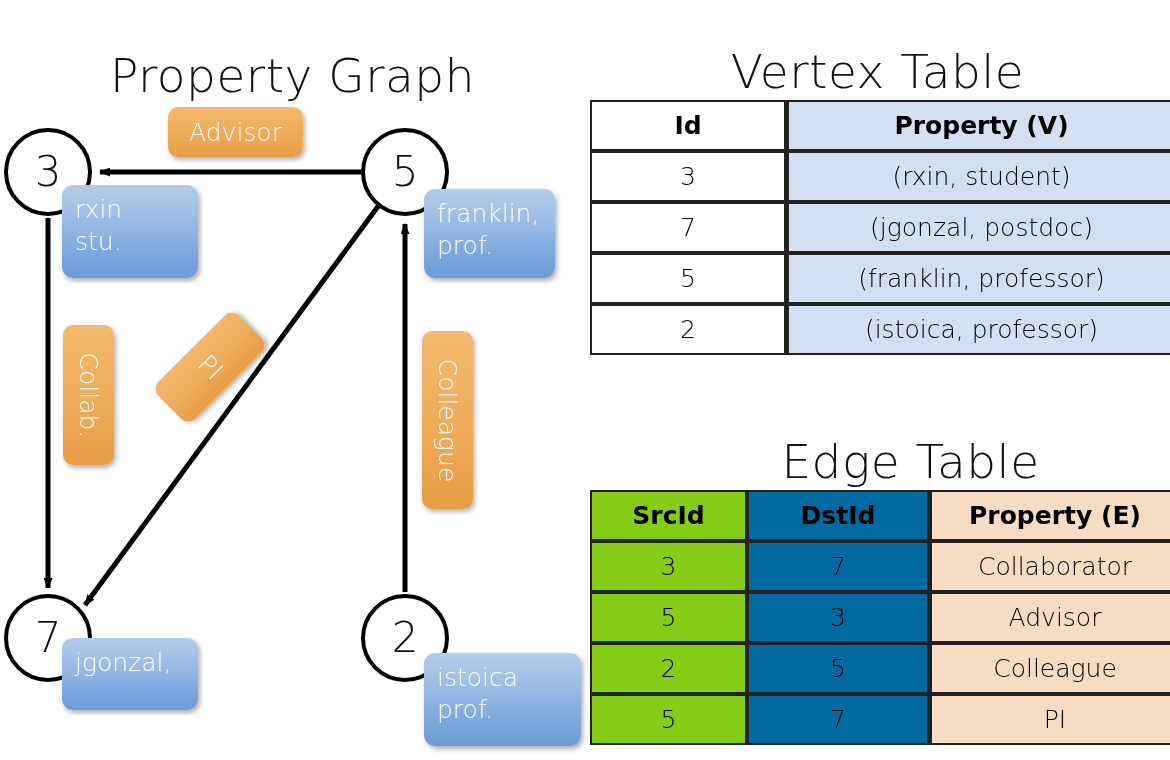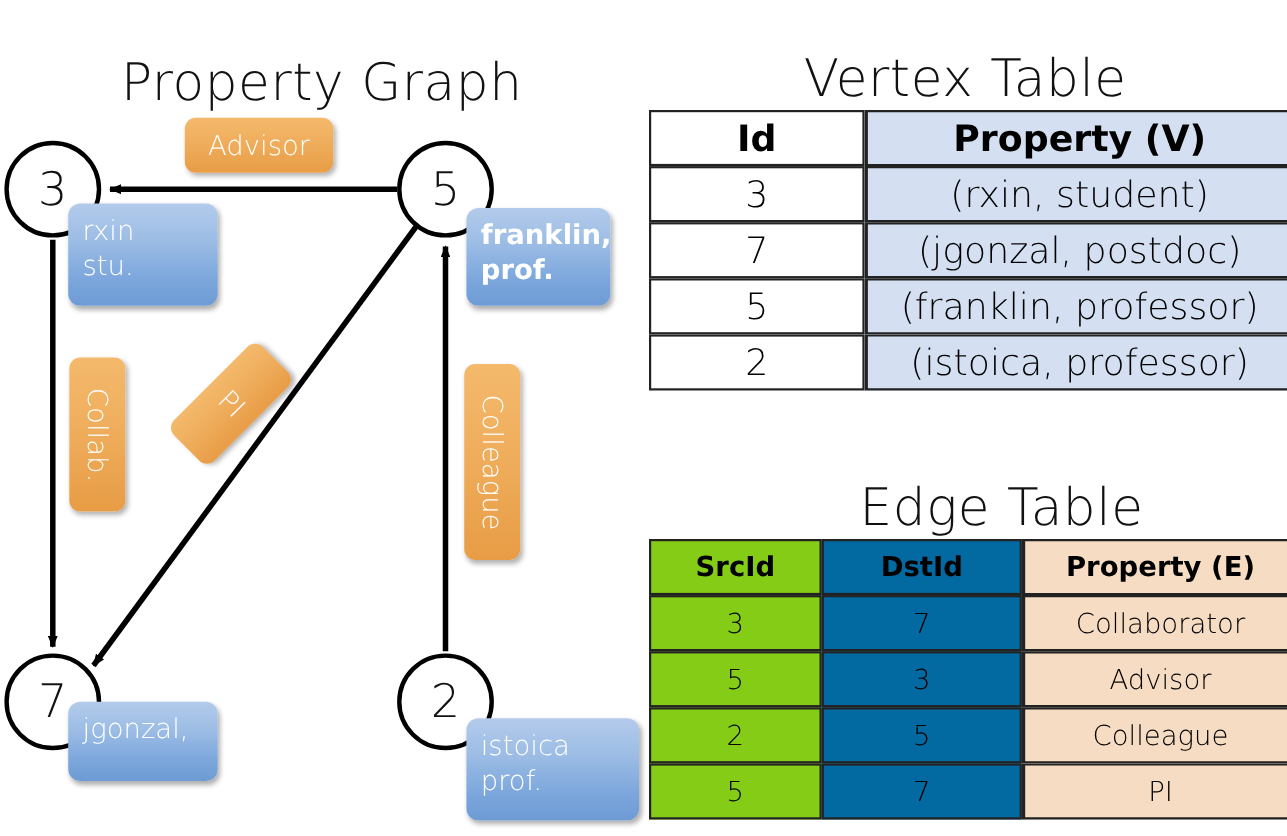--- a/index.html
+++ b/index.html
@@ -124,21 +124,21 @@
   }
   table.grid th {
     font-weight: bold;
   }
 
   #vertex-table {
     left: 590px;
     top: 100px;
     width: 577px;
   }
-  #vertex-table th, #vertex-table td { height: 47px; font-size: 33px; }
+  #vertex-table th, #vertex-table td { height: 47px; font-size: 25px; }
   #vertex-table .col-id   { width: 192px; background: #ffffff; }
   #vertex-table .col-prop { width: 385px; background: #d4e0f2; border-left: 3px solid #222; }
 
   #edge-table {
     left: 590px;
     top: 490px;
     width: 577px;
   }
   #edge-table th, #edge-table td { height: 47px; font-size: 25px; }
   #edge-table .col-src { width: 153px; background: #84cc16; }
@@ -173,21 +173,21 @@
   <div class="vertex" style="left:4px;   top:128px;">3</div>
   <div class="vertex" style="left:361px; top:128px;">5</div>
   <div class="vertex" style="left:4px;   top:594px;">7</div>
   <div class="vertex" style="left:361px; top:594px;">2</div>
 
   <div class="prop-box" style="left:62px; top:185px; width:136px; height:93px;">
     <span>rxin</span>
     <span>stu.</span>
   </div>
 
-  <div class="prop-box" style="left:424px; top:189px; width:131px; height:89px;font-weight:bold;">
+  <div class="prop-box" style="left:424px; top:189px; width:131px; height:89px;">
     <span>franklin,</span>
     <span>prof.</span>
   </div>
 
   <div class="prop-box" style="left:62px; top:638px; width:136px; height:72px;">
     <span>jgonzal,</span>
   </div>
 
   <div class="prop-box" style="left:424px; top:653px; width:157px; height:93px;">
     <span>istoica</span>

